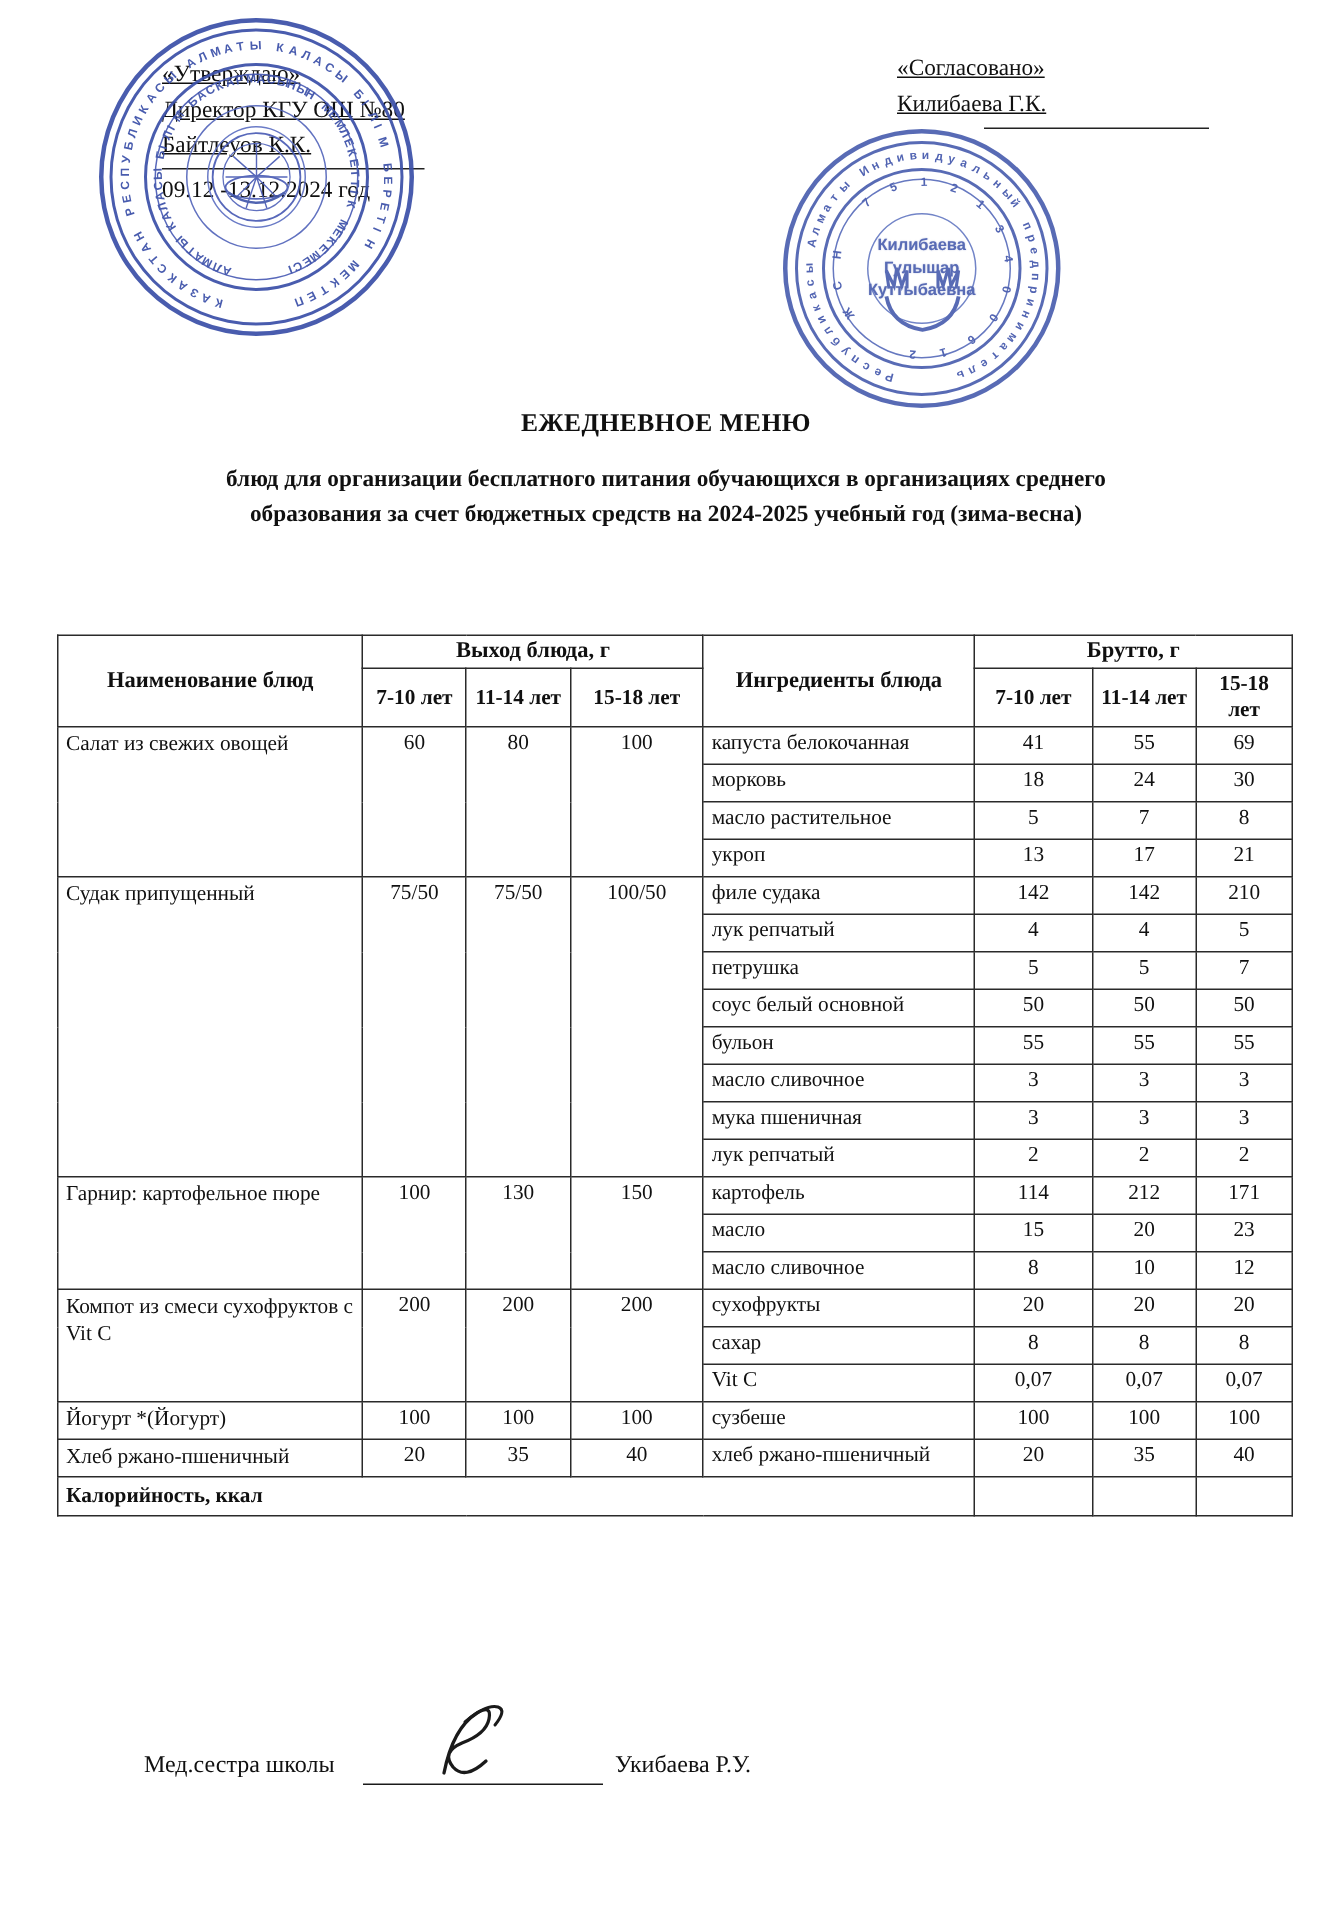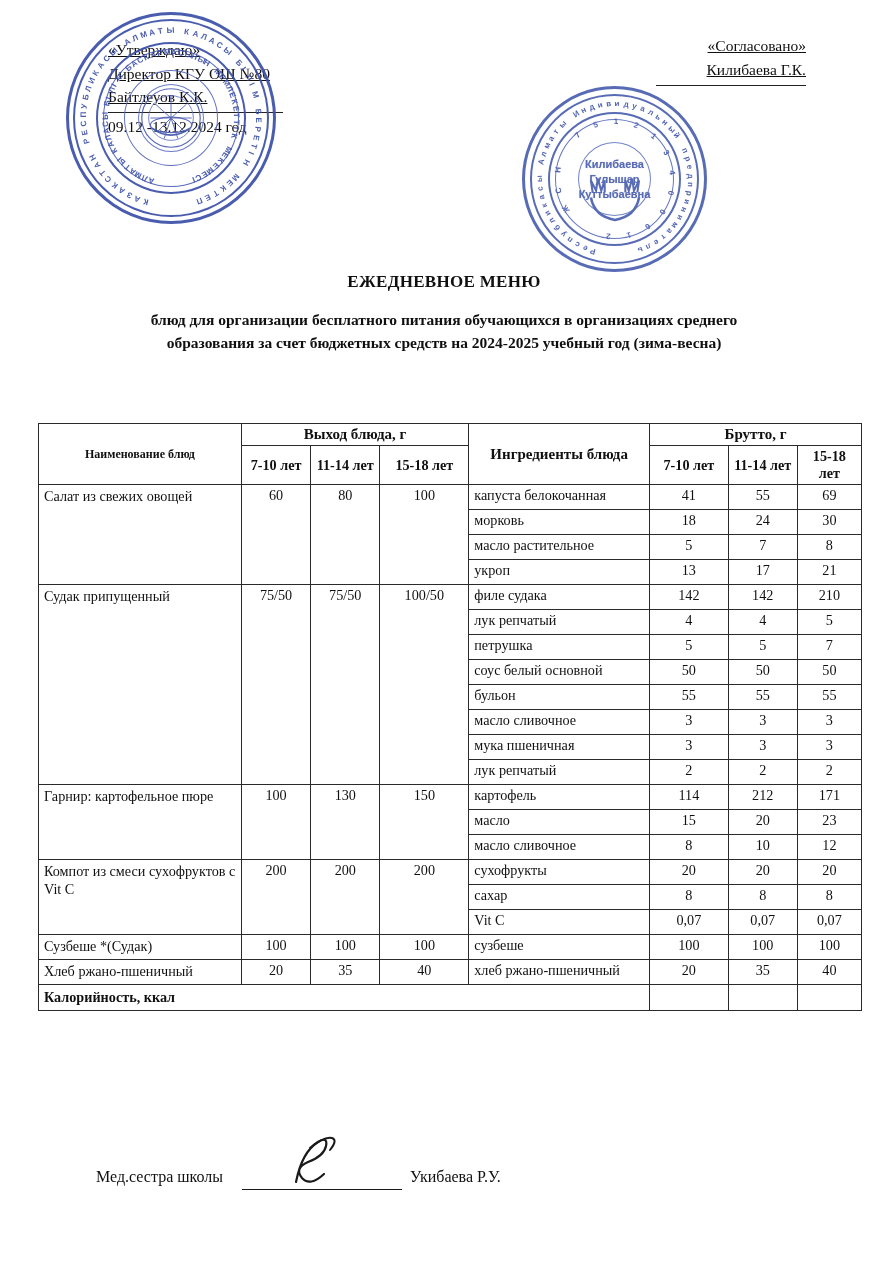--- a/index.html
+++ b/index.html
@@ -11,21 +11,21 @@
     color: #101010;
     position: relative;
     overflow: hidden;
   }
   .page { position:relative; width:888px; height:1280px; }
 
   
   .approvals { position:absolute; top:30px; left:0; width:888px; height:180px; }
   .appr-block { position:absolute; font-size:15.5px; line-height:1.52; white-space:nowrap; }
   .appr-left { left:108px; top:8px; }
-  .appr-right { left:598px; top:4px;text-align:right; }
+  .appr-right { left:598px; top:4px; }
   .appr-line { display:block;text-decoration:underline; }
   .sig-rule { display:block; width:175px; border-bottom:1px solid #222; margin-top:3px; }
   .sig-rule.right { width:150px; margin-left:58px; margin-top:4px; }
   .appr-date { display:block; margin-top:2px; }
 
   
   .stamp { position:absolute; border-radius:50%; pointer-events:none; }
   .stamp .ring { position:absolute; border-radius:50%; }
 
   #stamp-director { left:66px; top:12px; width:210px; height:212px; opacity:.92; }
@@ -90,21 +90,21 @@
     border-collapse:collapse;
     font-size:14.2px;
   }
   .menu-table td, .menu-table th {
     border:1px solid #2a2a2a;
     padding:2px 5px;
     vertical-align:top;
     font-weight:normal;
   }
   .menu-table th { text-align:center; font-weight:bold; vertical-align:middle; }
-  .th-name { width:206px; font-size:12px; }
+  .th-name { width:206px; font-size:15px; }
   .th-group { font-size:15px; }
   .th-age { font-size:14.2px; font-weight:bold; }
   .col-a1 { width:70px; } .col-a2 { width:70px; } .col-a3 { width:90px; }
   .th-ing { width:183px; font-size:15px; }
   .col-b1 { width:80px; } .col-b2 { width:70px; } .col-b3 { width:65px; }
 
   .dish-name { vertical-align:top; line-height:1.28; padding-top:3px; }
   .dish-out { text-align:center; vertical-align:top; padding-top:3px; }
   .ing-name { vertical-align:middle; line-height:1.2; height:25px; padding-top:1px; }
   .ing-val { text-align:center; vertical-align:middle; }
@@ -511,21 +511,21 @@
           <td class="ing-val col-b2">8</td>
           <td class="ing-val col-b3">8</td>
         </tr>
         <tr>
           <td class="ing-name">Vit C</td>
           <td class="ing-val col-b1">0,07</td>
           <td class="ing-val col-b2">0,07</td>
           <td class="ing-val col-b3">0,07</td>
         </tr>
         <tr>
-          <td class="dish-name" rowspan="1">Сузбеше *(Судак)</td>
+          <td class="dish-name" rowspan="1">Йогурт *(Йогурт)</td>
           <td class="dish-out col-a1" rowspan="1">100</td>
           <td class="dish-out col-a2" rowspan="1">100</td>
           <td class="dish-out col-a3" rowspan="1">100</td>
           <td class="ing-name">сузбеше</td>
           <td class="ing-val col-b1">100</td>
           <td class="ing-val col-b2">100</td>
           <td class="ing-val col-b3">100</td>
         </tr>
         <tr>
           <td class="bread-name" rowspan="1">Хлеб ржано-пшеничный</td>

